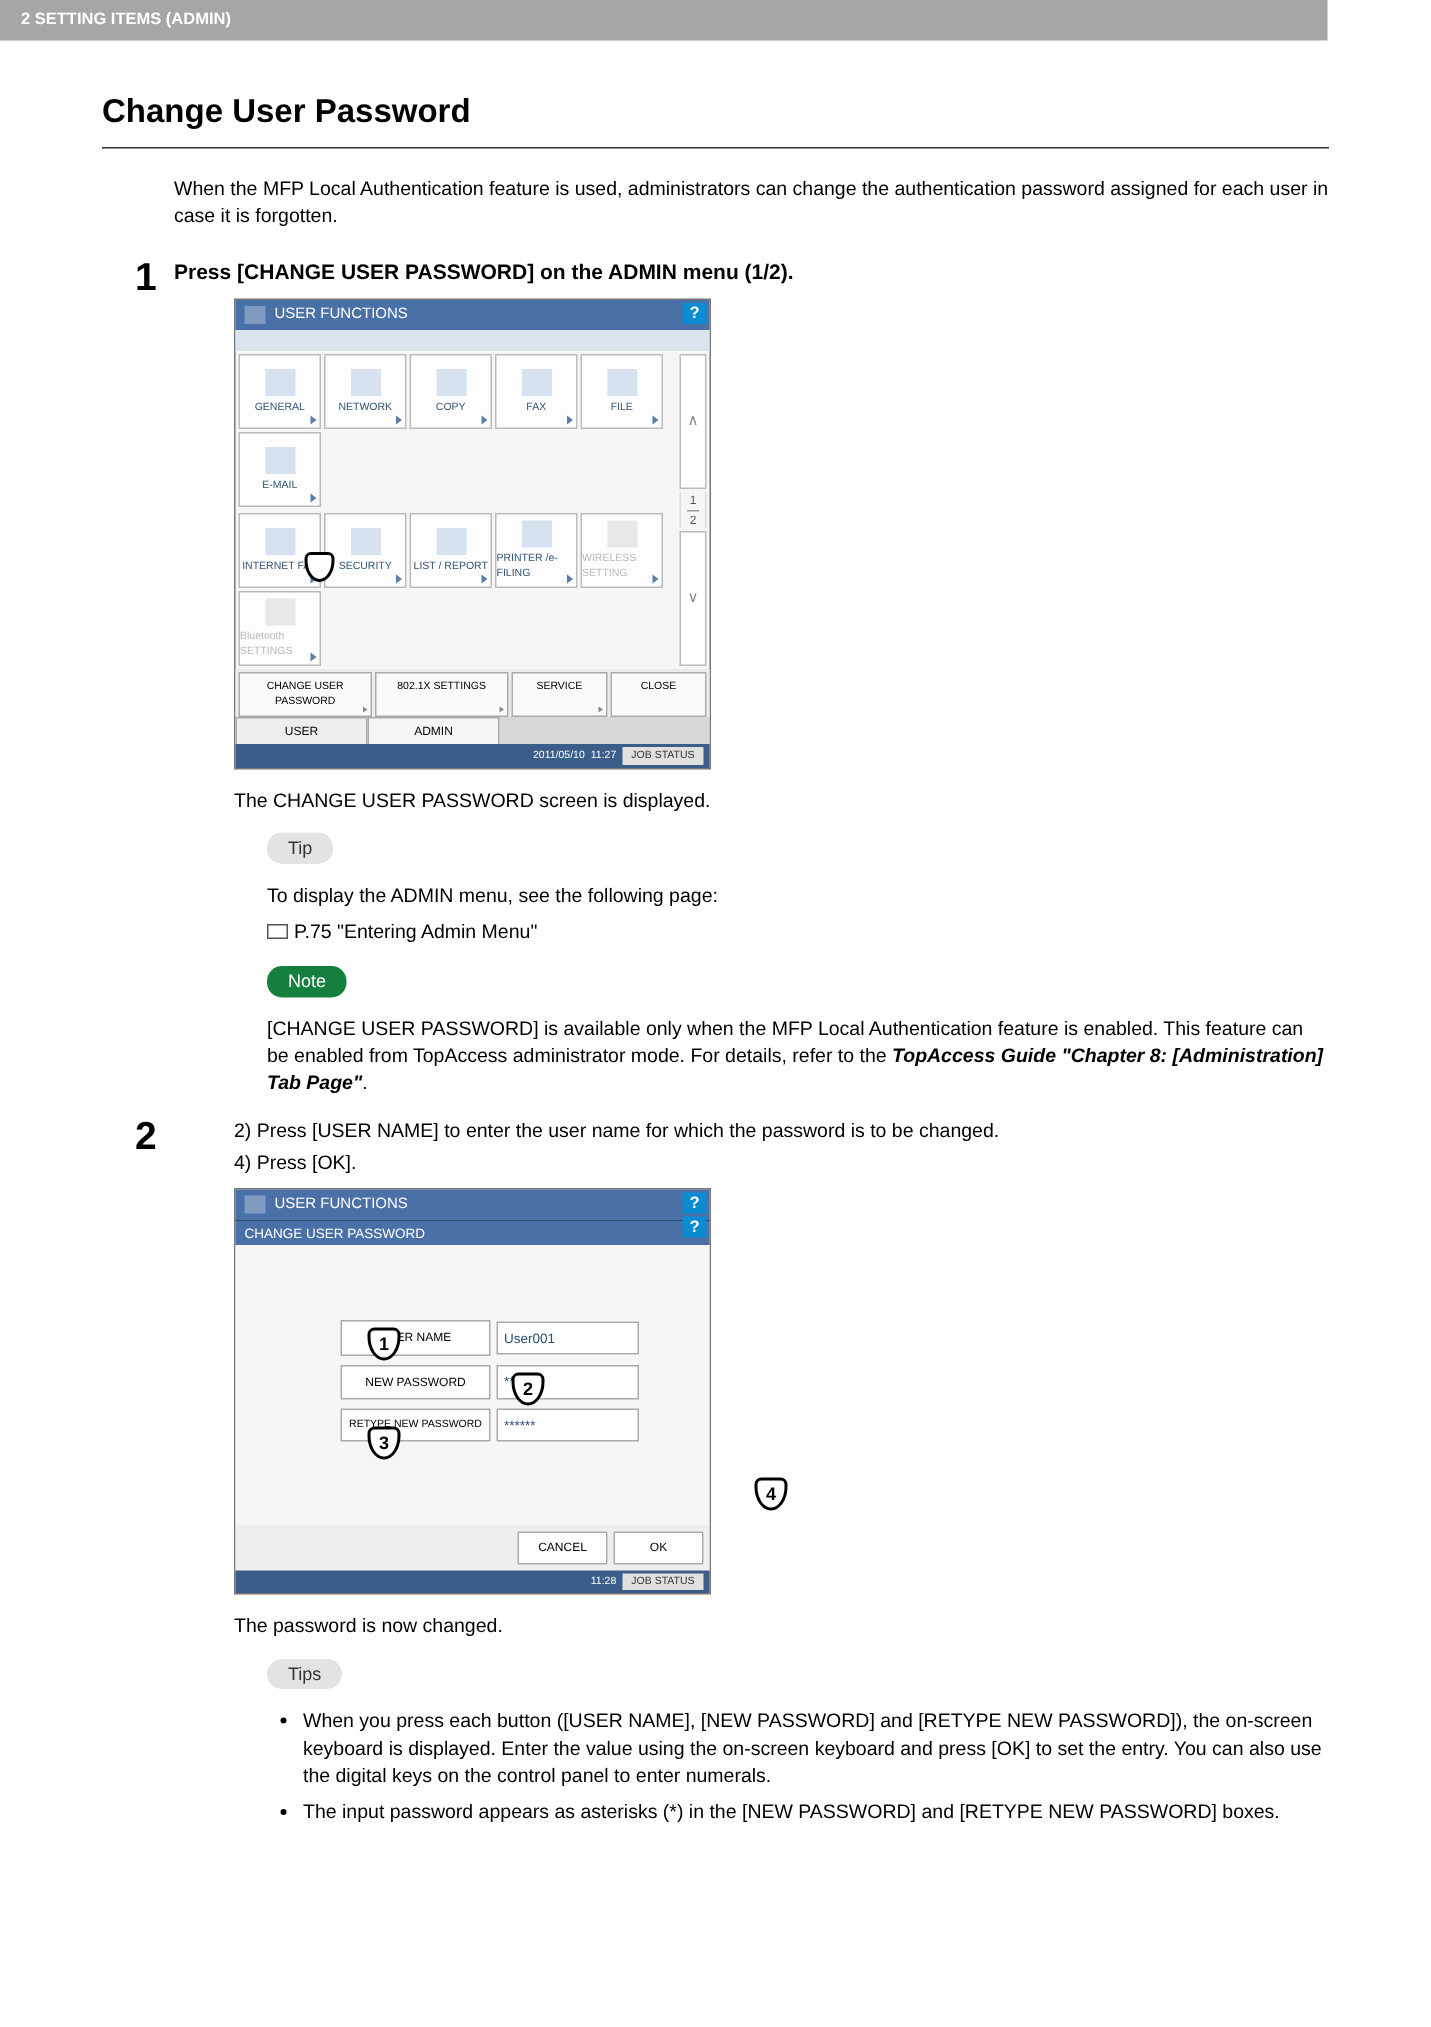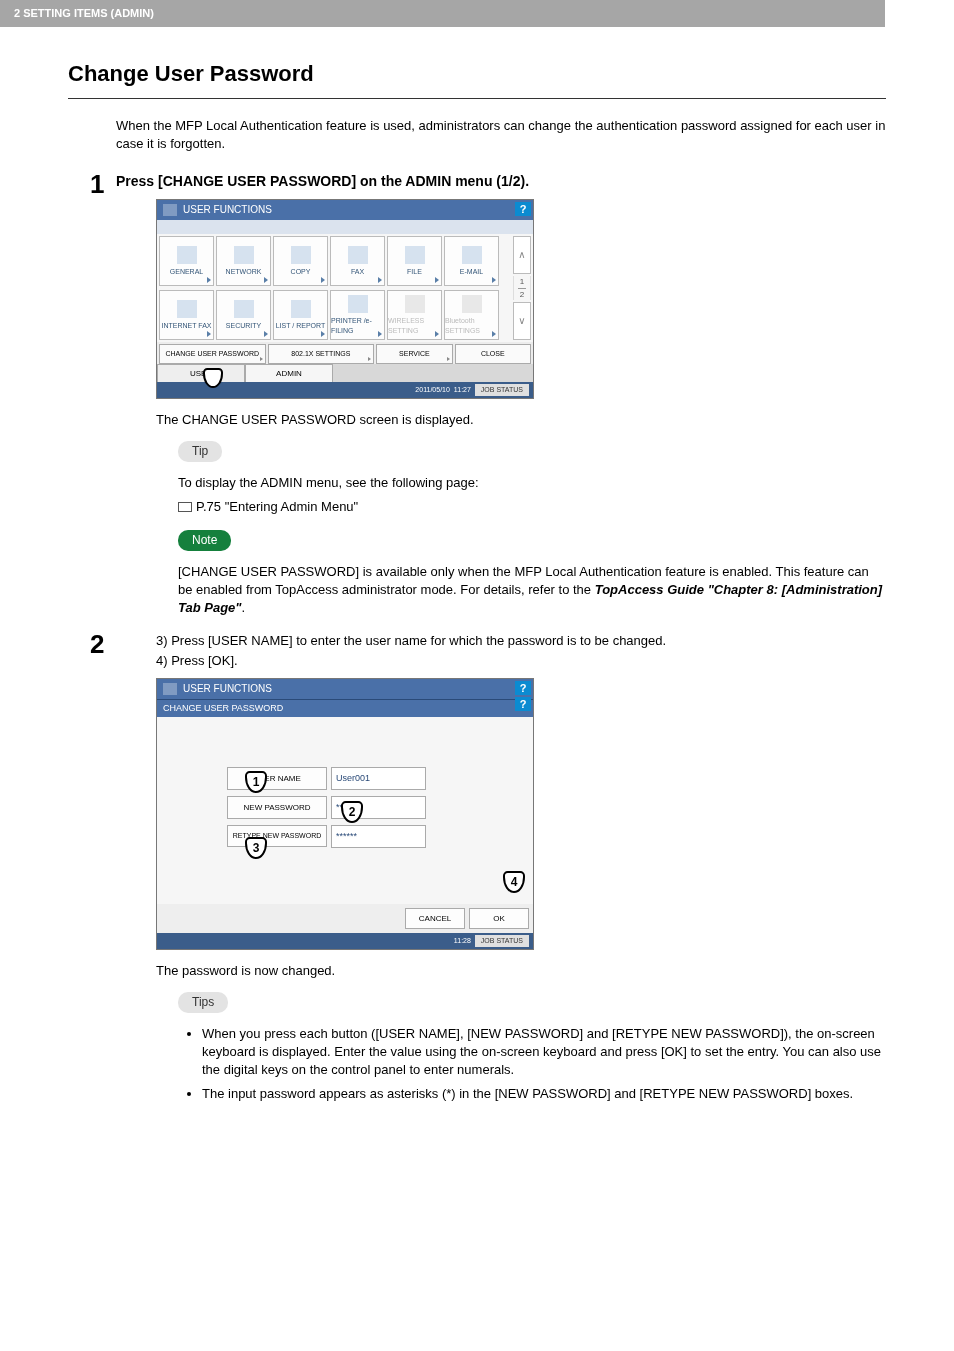--- a/index.html
+++ b/index.html
@@ -51,21 +51,21 @@
     margin-bottom: 6px;
   }
   .step-body {
     margin-left: 40px;
   }
   .sub-text { margin-bottom: 10px; }
   .screenshot-wrap { margin: 8px 0 12px 40px; }
 
   
   .mfp-panel {
-    width: 378px;
+    width: 318px;
     border: 1px solid #777;
     background: #f6f6f6;
     font-size: 9px;
     position: relative;
   }
   .mfp-titlebar {
     background: #4a70a8;
     color: #fff;
     padding: 3px 6px;
     font-size: 10px;
@@ -347,21 +347,21 @@
 <div class="note-block">
   <span class="note-label">Note</span>
   <p>
     <span>[CHANGE USER PASSWORD] is available only when the MFP Local Authentication feature is enabled. This feature can be enabled from TopAccess administrator mode. For details, refer to the </span><em class="ital">TopAccess Guide "Chapter 8: [Administration] Tab Page"</em><span>.</span>
   </p>
 </div>
 
 <div class="step">
   <div class="step-num">2</div>
   <div class="ol-steps">
-    <div>3)  Press [USER NAME] to enter the user name for which the password is to be changed.</div>
+    <div>2)  Press [USER NAME] to enter the user name for which the password is to be changed.</div>
     <div>4)  Press [OK].</div>
   </div>
 
   <div class="screenshot-wrap">
     <div class="mfp-panel" style="position:relative;">
       <div class="mfp-titlebar">
         <span class="ico"></span>
         <span>USER FUNCTIONS</span>
       </div>
       <div class="mfp-help" style="top:2px;">?</div>

